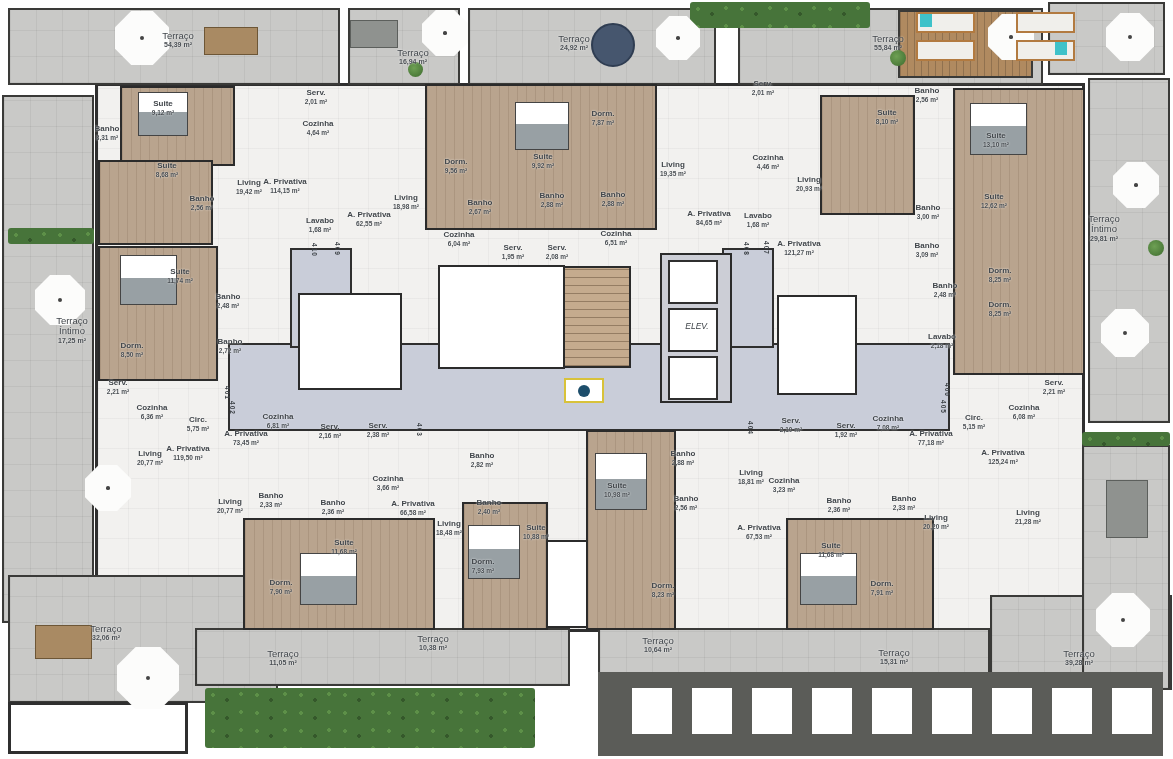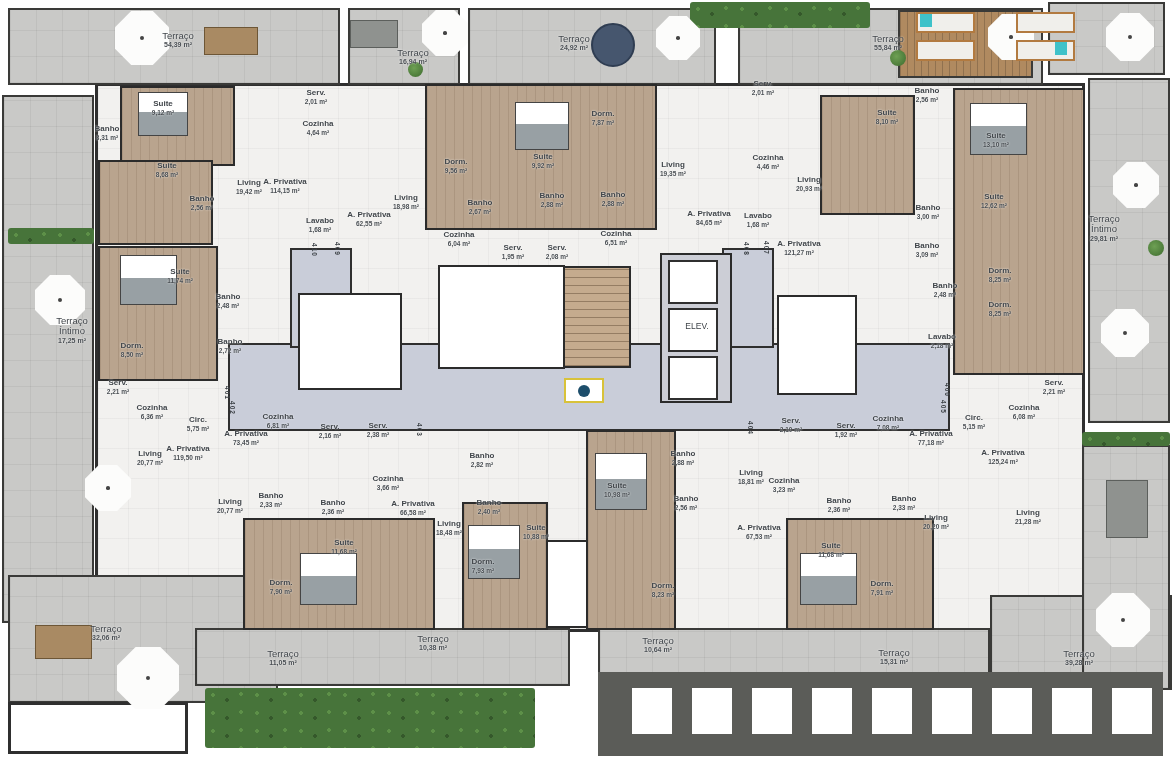--- a/index.html
+++ b/index.html
@@ -55,21 +55,21 @@
      line-height:1.1;white-space:nowrap;color:#41464b;z-index:30;
      text-shadow:0 0 2px rgba(255,255,255,.9);}
   .room-label .rn{display:block;font-size:8px;font-weight:bold;}
   .room-label .ra{display:block;font-size:6.5px;font-weight:bold;color:#4a4f54;}
   .room-label.lg .rn{font-size:9.5px;font-weight:normal;}
   .room-label.lg .ra{font-size:7px;}
   .room-label.wrap{white-space:normal;width:52px;}
   .unit-number{position:absolute;transform:translate(-50%,-50%);font-size:6.5px;
      color:#3c4146;font-weight:bold;writing-mode:vertical-rl;z-index:30;letter-spacing:1px;}
   .elev-label{position:absolute;transform:translate(-50%,-50%);font-size:8.5px;
-     color:#3c4146;z-index:30;}
+     color:#3c4146;z-index:30;font-style:italic;}
 </style>
 </head>
 <body>
 
 <div class="plan">
 
   <div class="zone base" style="left:95px;top:83px;width:990px;height:549px;"></div>
 
   <div class="zone t" style="left:8px;top:8px;width:332px;height:77px;"></div>
   <div class="zone t" style="left:348px;top:8px;width:112px;height:77px;"></div>

